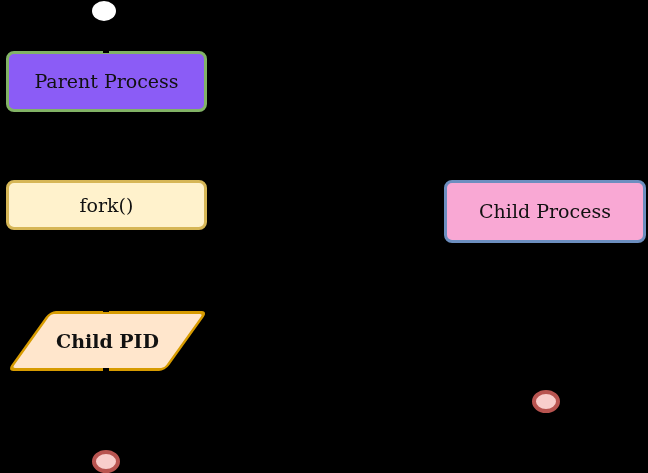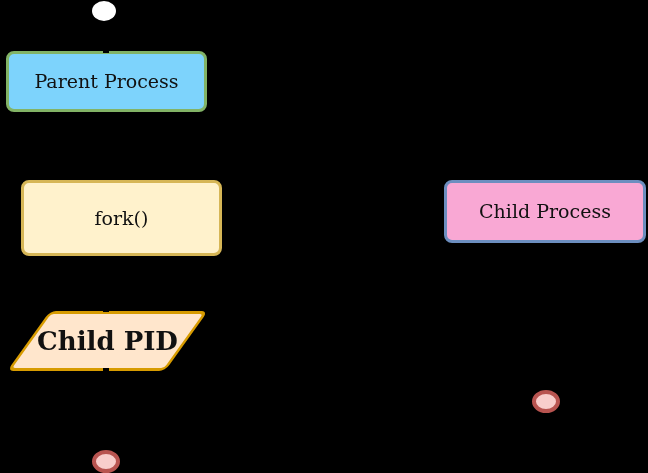--- a/index.html
+++ b/index.html
@@ -32,41 +32,41 @@
   .ellipse {
     border-radius: 50%;
   }
   .node-start {
     left: 92px; top: 1px; width: 24px; height: 20px;
   }
   .node-parent {
     left: 6px; top: 51px; width: 201px; height: 61px;
   }
   .node-fork {
-    left: 21px; top: 180px; width: 201px; height: 76px;
+    left: 6px; top: 180px; width: 201px; height: 50px;
   }
   .node-child {
     left: 444px; top: 180px; width: 202px; height: 63px;
   }
   .pid-shape {
     position: absolute;
     box-sizing: border-box;
     left: 50px; top: 311px; width: 158px; height: 60px;
     border: 3px solid;
     border-radius: 6px;
     transform: skewX(-35.6deg);
     transform-origin: 0 0;
   }
   .pid-label {
     position: absolute;
     left: 7px; top: 311px; width: 201px; height: 60px;
     display: flex;
     align-items: center;
     justify-content: center;
-    font-size: 26px;
+    font-size: 19px;
     font-weight: bold;
     white-space: nowrap;
   }
   .node-end-left {
     left: 92px; top: 450px; width: 28px; height: 23px;
     border: 4px solid;
   }
   .node-end-right {
     left: 532px; top: 390px; width: 28px; height: 23px;
     border: 4px solid;
@@ -81,21 +81,21 @@
   .notch-pid-top    { left: 103px; top: 309px; }
   .notch-pid-bottom { left: 103px; top: 368px; }
 </style>
 </head>
 <body style="background-color: rgb(0, 0, 0);">
 
 <div class="canvas" style="background-color: rgb(0, 0, 0); color: rgb(17, 17, 17);">
 
   <div class="node ellipse node-start" style="background-color: rgb(255, 255, 255); border-color: rgb(255, 255, 255);"></div>
 
-  <div class="node rect node-parent" style="background-color: #7dd3fc; border-color: rgb(130, 179, 102);">
+  <div class="node rect node-parent" style="background-color: #8b5cf6; border-color: rgb(130, 179, 102);">
     <span>Parent Process</span>
   </div>
   <div class="notch notch-parent-top"></div>
 
   <div class="node rect node-fork" style="background-color: rgb(255, 242, 204); border-color: rgb(214, 182, 86);">
     <span>fork()</span>
   </div>
 
   <div class="node rect node-child" style="background-color: #f9a8d4; border-color: rgb(108, 142, 191);">
     <span>Child Process</span>

